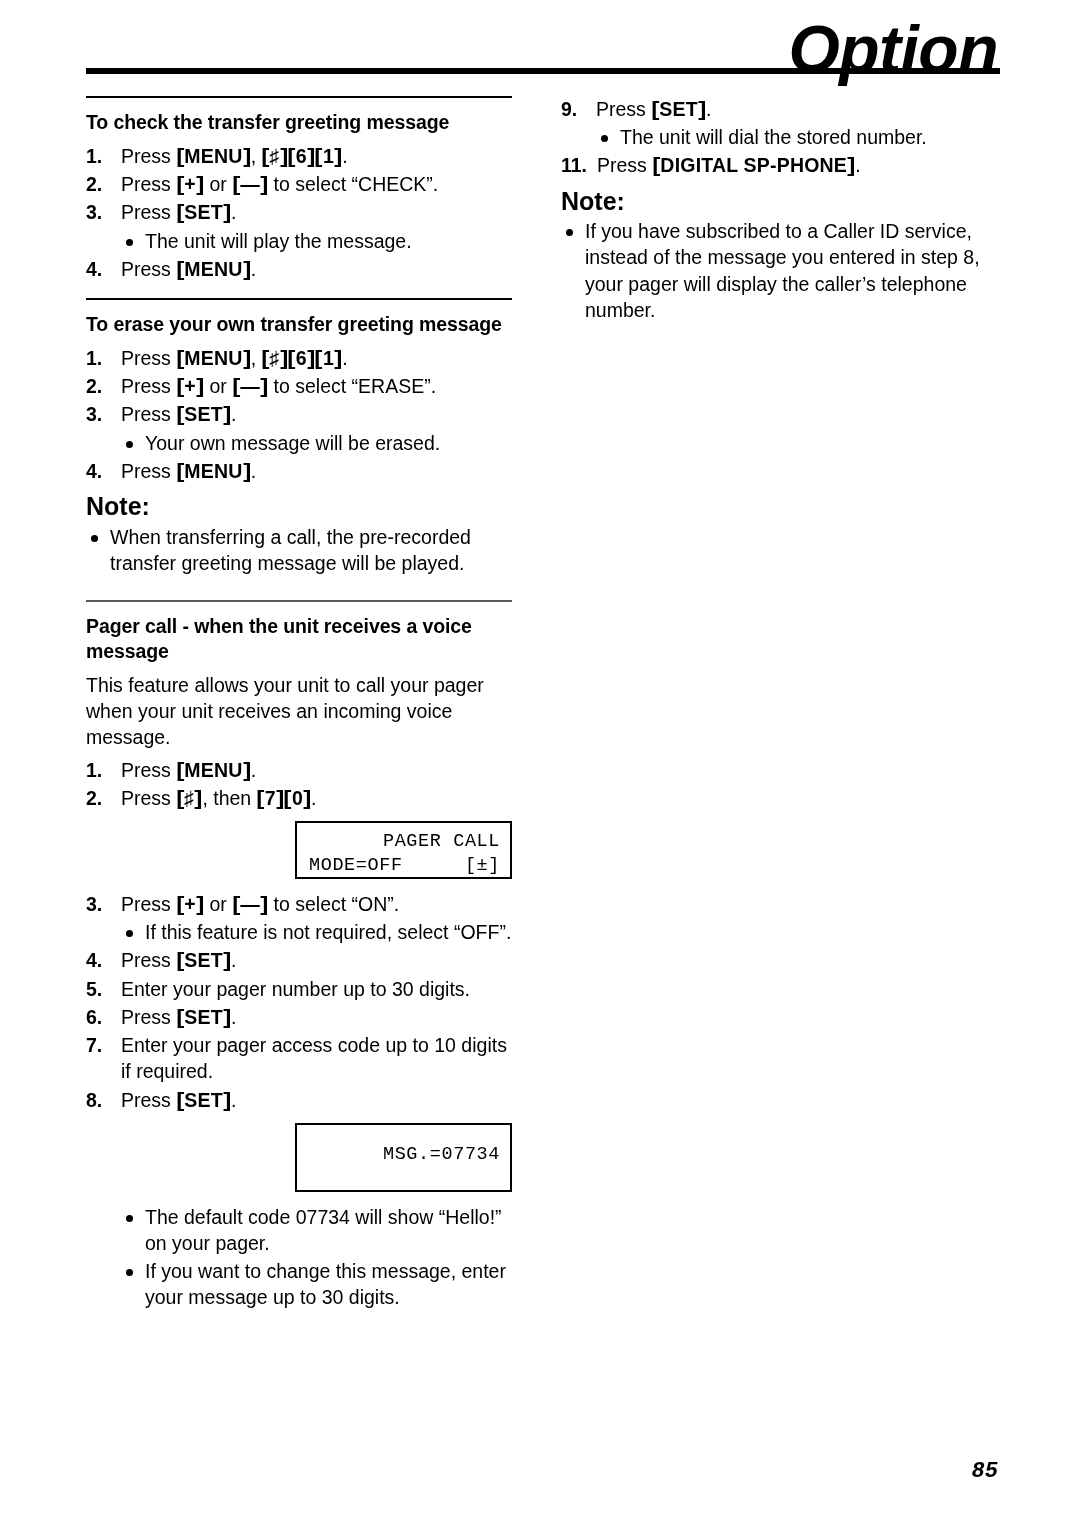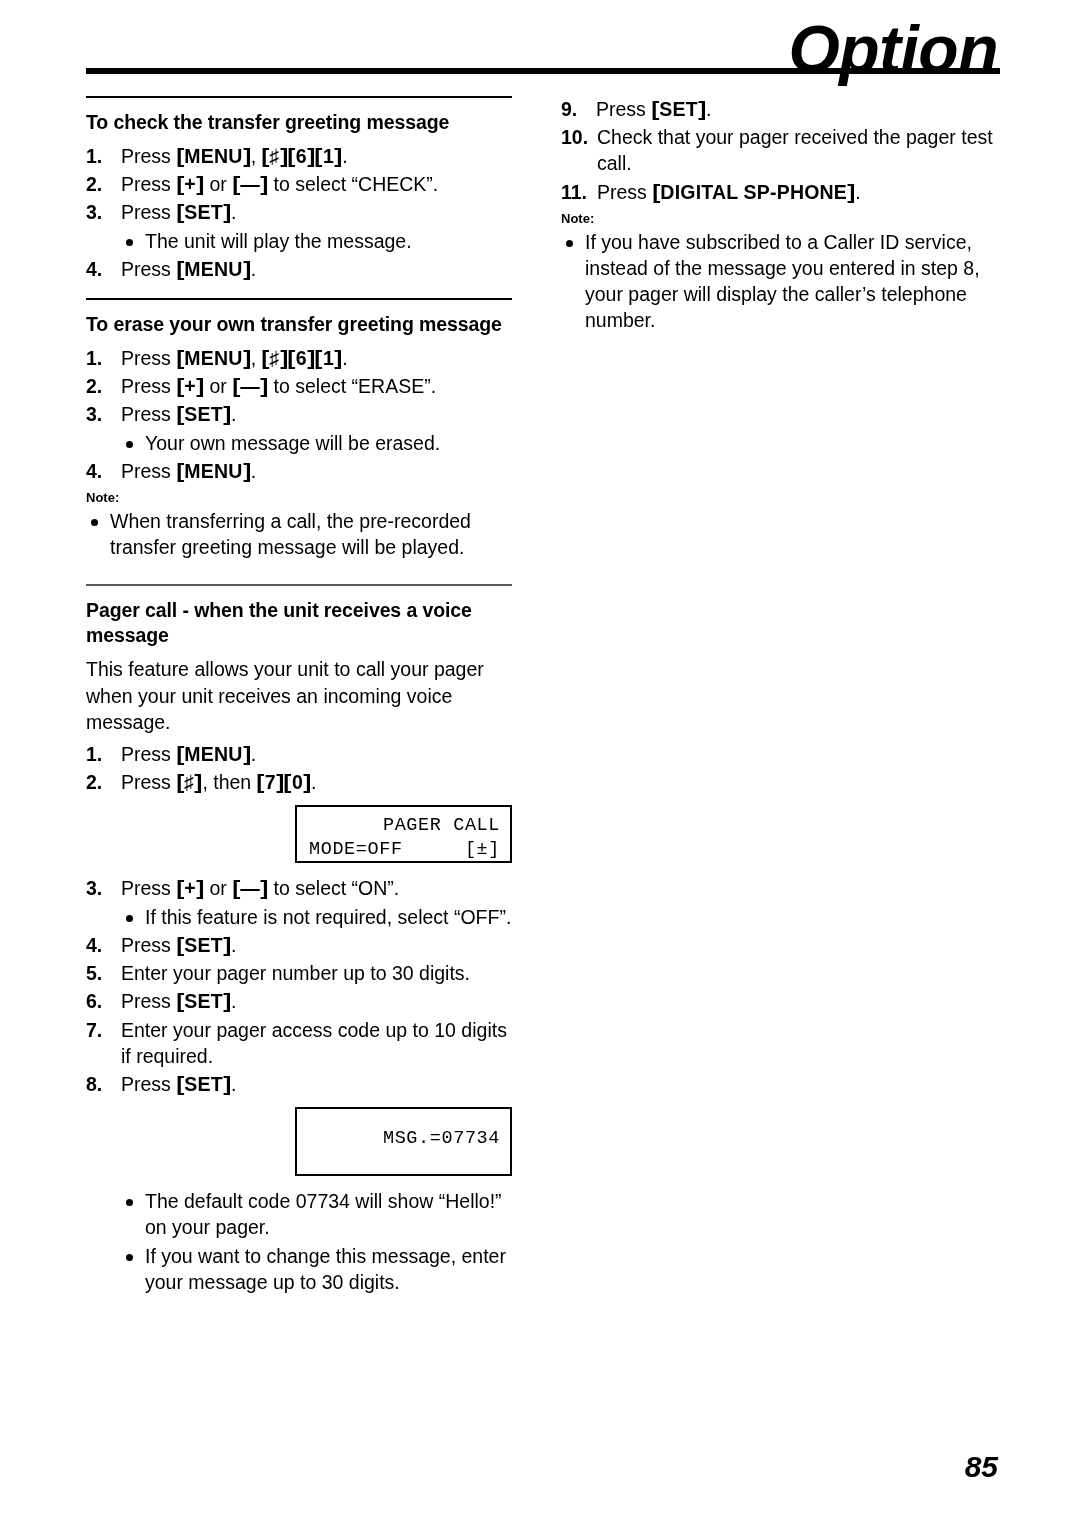--- a/index.html
+++ b/index.html
@@ -64,21 +64,21 @@
 
   
   h2.sect-heading {
     font-size: 19.5px;
     font-weight: bold;
     margin: 12px 0 8px 0;
     line-height: 1.28;
     letter-spacing: -0.1px;
   }
   .note-label {
-    font-size: 13px;
+    font-size: 25px;
     font-weight: bold;
     margin: 6px 0 1px 0;
     line-height: 1.3;
   }
 
   
   p.body-par {
     margin: 0 0 6px 0;
     line-height: 1.345;
   }
@@ -157,23 +157,24 @@
   }
   .lcd-row .r { margin-left: auto; }
   .lcd.box-2 { height: 58px; padding-top: 7px; }
   .lcd.box-1 { height: 69px; padding-top: 18px; }
 
   
   .page-number {
     position: absolute;
     right: 82px;
     bottom: 42px;
-    font-size: 30px;
+    font-size: 22px;
     font-weight: bold;
     font-style: italic;
+    font-family: Liberation Mono, monospace;
   }
   .spacer-md { height: 14px; }
   .spacer-lg { height: 22px; }
 </style>
 </head>
 <body>
 
 <div class="page-header">
   <div class="header-title">Option</div>
   <div class="header-rule"></div>
@@ -282,24 +283,22 @@
   <div class="bullet indented">If you want to change this message, enter your message up to 30 digits.</div>
 
 </div>
 
 <div class="column col-right">
 
   <div class="step">
     <span class="num">9.</span><span>Press </span><span class="key"><span class="brk kl">[</span><span class="ktxt">SET</span><span class="brk kr">]</span></span><span>.</span>
   </div>
 
-
-  <div class="step wide">
-    <span class="num">10.</span><span>Check that your pager received the pager test call.</span>
-  </div>
+  <div class="bullet indented-r">The unit will dial the stored number.</div>
+
 
   <div class="step wide">
     <span class="num">11.</span><span>Press </span><span class="key"><span class="brk kl">[</span><span class="ktxt">DIGITAL SP-PHONE</span><span class="brk kr">]</span></span><span>.</span>
   </div>
 
   <div class="note-label">Note:</div>
   <div class="bullet">If you have subscribed to a Caller ID service, instead of the message you entered in step 8, your pager will display the caller’s telephone number.</div>
 
 </div>
 

